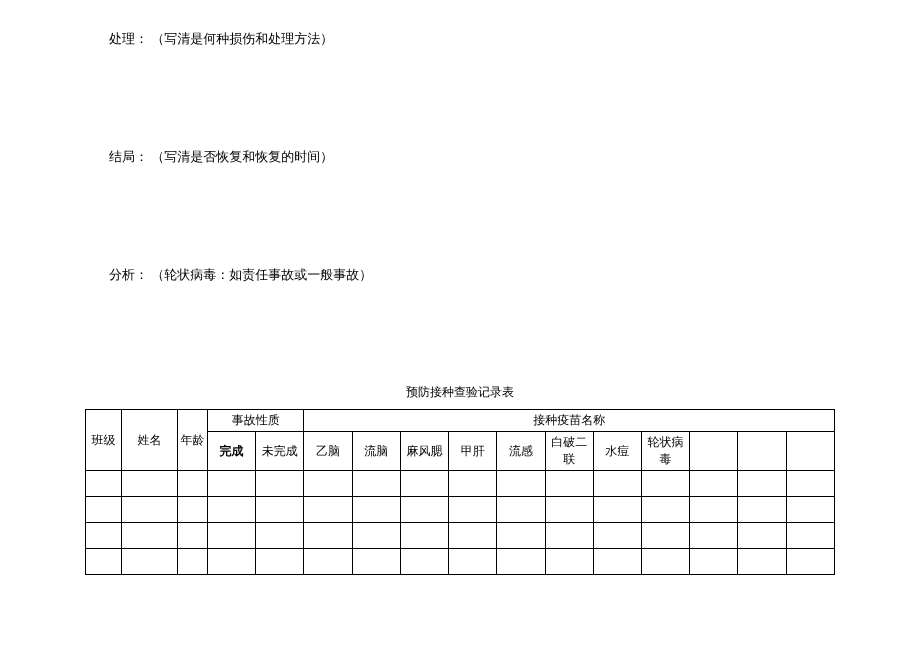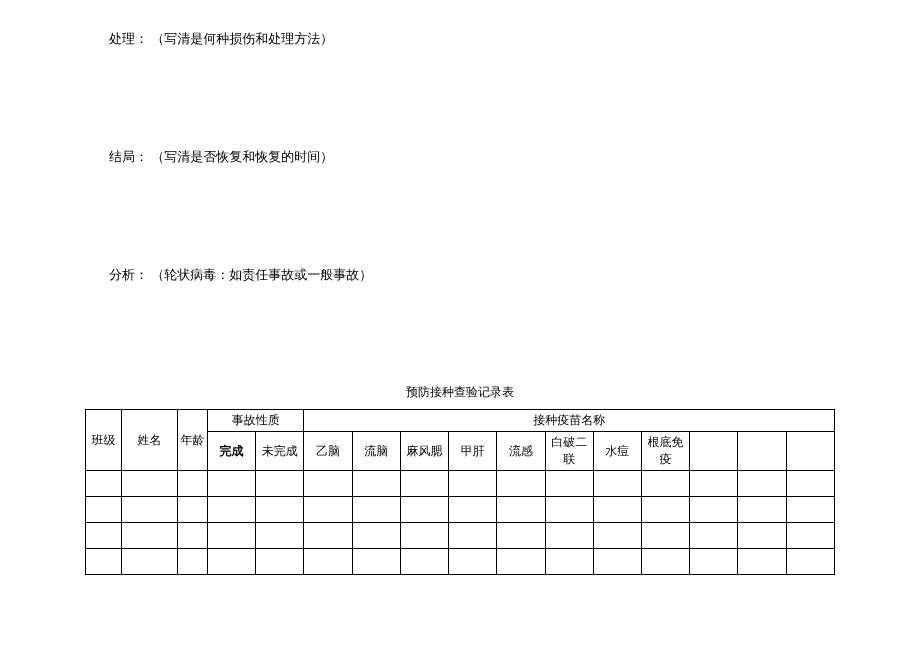--- a/index.html
+++ b/index.html
@@ -95,21 +95,21 @@
   <tr class="row-header">
     <td class="col-done">完成</td>
     <td class="col-undone">未完成</td>
     <td class="col-vac">乙脑</td>
     <td class="col-vac">流脑</td>
     <td class="col-vac">麻风腮</td>
     <td class="col-vac">甲肝</td>
     <td class="col-vac">流感</td>
     <td class="col-wide">白破二联</td>
     <td class="col-vac">水痘</td>
-    <td class="col-wide">根底免疫</td>
+    <td class="col-wide">轮状病毒</td>
     <td class="col-vac"></td>
     <td class="col-vac"></td>
     <td class="col-vac"></td>
   </tr>
   <tr class="data-row">
     <td></td>
         <td></td>
         <td></td>
         <td></td>
         <td></td>

